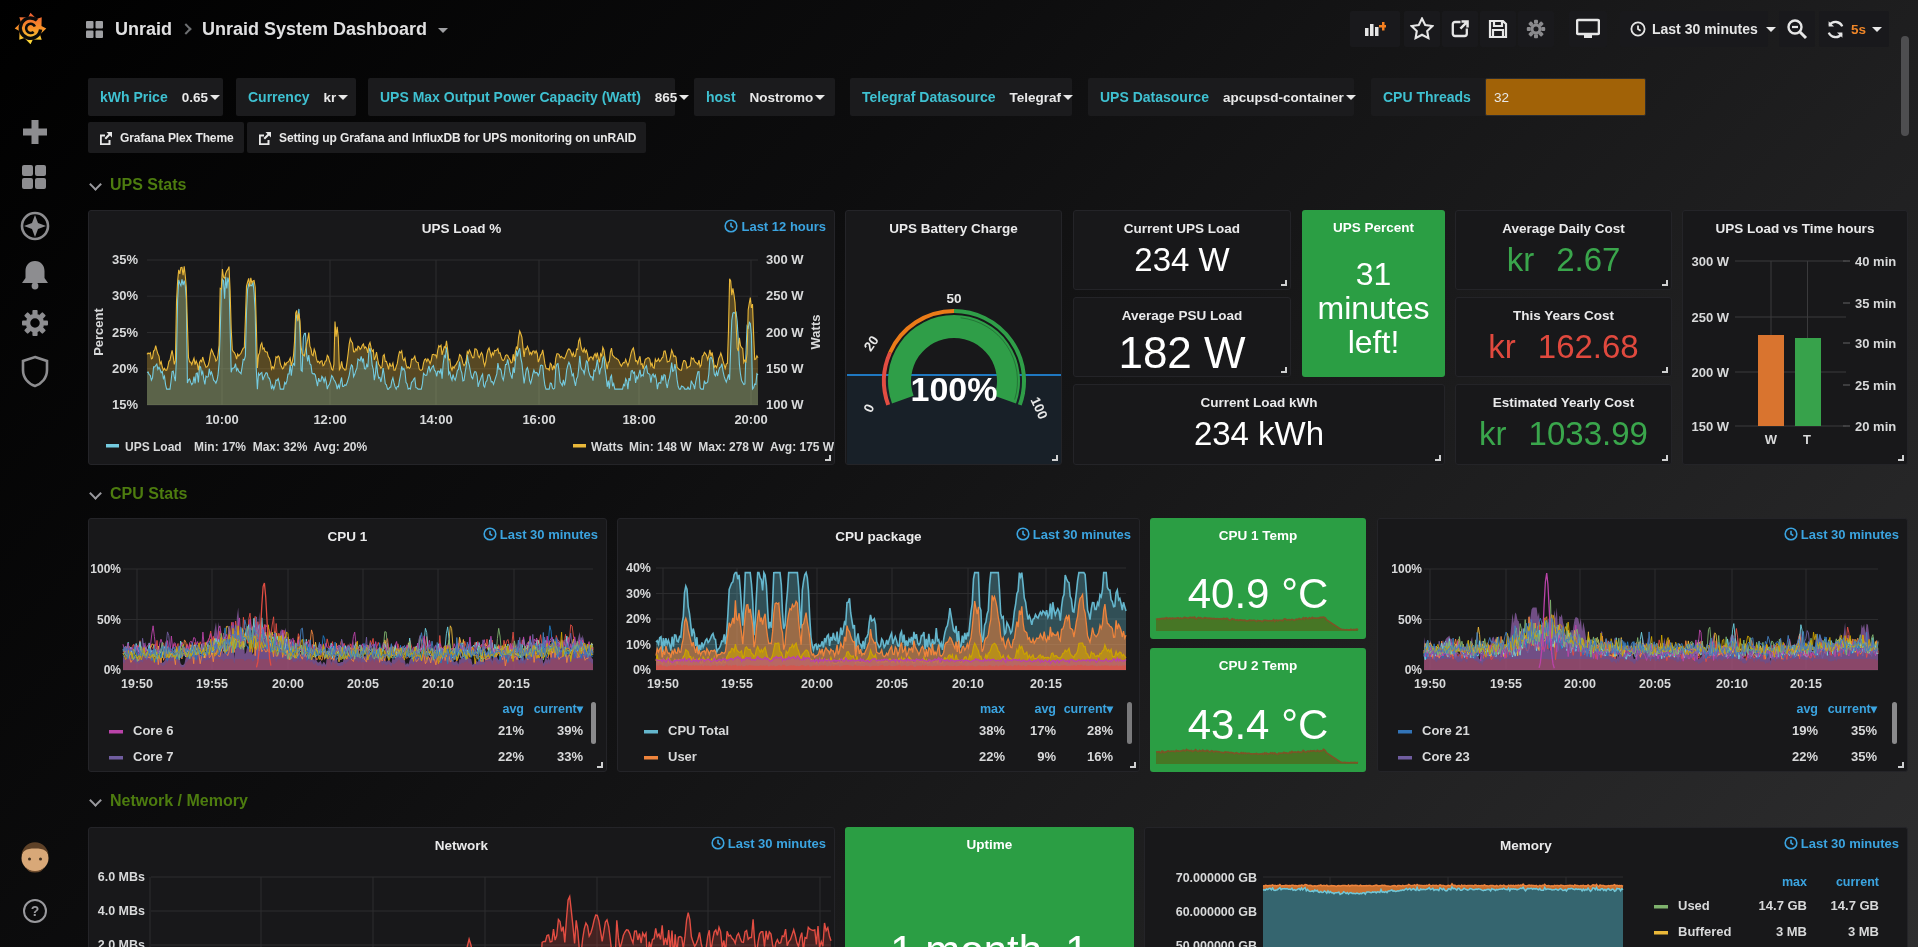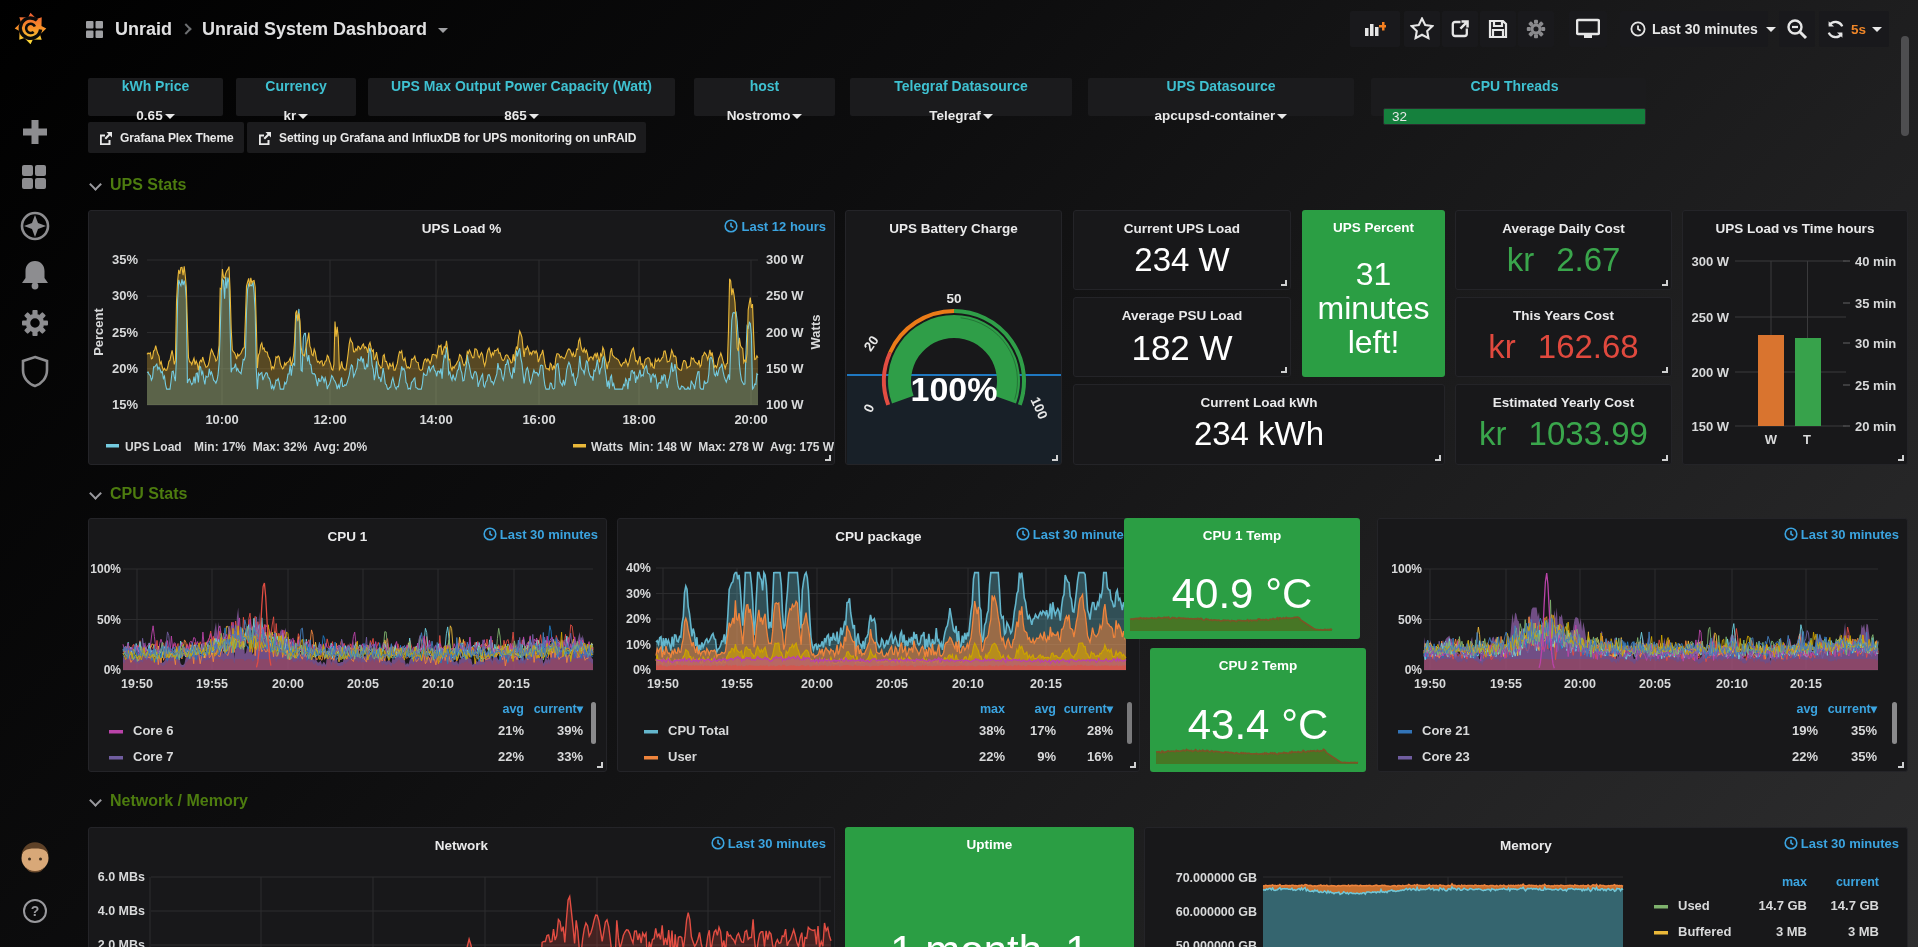--- a/index.html
+++ b/index.html
@@ -5,21 +5,21 @@
 body{background:linear-gradient(133deg,#000 0%,#0d0d0e 36%,#1b1b1c 63%,#2e2e2f 100%);position:relative;color:#d8d9da;}
 .panel{position:absolute;background:#18181a;border:1px solid #242428;border-radius:3px;}
 .panel .rsz{position:absolute;right:3px;bottom:3px;width:6px;height:6px;border-right:2px solid #cfd0d1;border-bottom:2px solid #cfd0d1;}
 .ptitle{position:absolute;top:10px;left:0;right:0;text-align:center;font-size:13.5px;font-weight:700;color:#eaeaeb;letter-spacing:0;}
 .trange{position:absolute;top:8px;right:8px;font-size:13px;font-weight:700;color:#3ba4e0;}
 .trange svg{vertical-align:-2px;margin-right:3px}
 .gpanel{position:absolute;background:#2b9e44;border-radius:3px;overflow:hidden;}
 .gpanel .ptitle{color:#fff}
 .stat{position:absolute;text-align:center;font-weight:400;color:#fff;white-space:nowrap;}
 .vlabel{color:#3fc1d1;font-weight:700;font-size:14px;}
-.vbox{position:absolute;height:38px;background:#1b1b1d;border-radius:2px;display:flex;align-items:center;padding:0 12px;gap:14px;font-size:13.5px;font-weight:700;color:#e8e8e8;white-space:nowrap;flex-direction:column;}
+.vbox{position:absolute;height:38px;background:#1b1b1d;border-radius:2px;display:flex;align-items:center;padding:0 12px;gap:14px;font-size:13.5px;font-weight:700;color:#e8e8e8;white-space:nowrap;}
 .lbtn{position:absolute;height:31px;background:#1b1b1d;border-radius:2px;display:flex;align-items:center;padding:0 10px;gap:7px;font-size:12px;font-weight:700;color:#e8e8e8;white-space:nowrap;letter-spacing:-0.1px;}
 .rowhdr{position:absolute;font-size:16px;font-weight:700;color:#4d7c0f;}
 .rowhdr .chev{display:inline-block;width:11px;height:11px;margin-right:9px;position:relative;top:0px;}
 .rowhdr .chev:before{content:'';position:absolute;left:1px;top:1px;width:7px;height:7px;border-right:2px solid #9a9a9e;border-bottom:2px solid #9a9a9e;transform:rotate(45deg);}
 .navbtn{position:absolute;width:36px;height:36px;top:11px;background:#19191c;border-radius:2px;display:flex;align-items:center;justify-content:center;}
 .caret{display:inline-block;width:0;height:0;border-left:5px solid transparent;border-right:5px solid transparent;border-top:5px solid #e8e8e8;vertical-align:middle;}
 svg{position:absolute;left:0;top:0;display:block}
 .navbtn svg,.vbox svg,.lbtn svg,.trange svg{flex:none;position:static}
 text{font-family:"Liberation Sans",sans-serif;}
 </style></head><body>
@@ -183,21 +183,21 @@
 <div class="vbox" style="left:850px;top:78px;width:222px">
     <span class="vlabel">Telegraf Datasource</span>
     <span>Telegraf<span class="caret" style="margin-left:2px"></span></span>
   </div>
 <div class="vbox" style="left:1088px;top:78px;width:266px">
     <span class="vlabel">UPS Datasource</span>
     <span>apcupsd-container<span class="caret" style="margin-left:2px"></span></span>
   </div>
 <div class="vbox" style="left:1371px;top:78px;width:275px;padding-right:0">
     <span class="vlabel">CPU Threads</span>
-    <span style="flex:1;align-self:stretch;display:flex;align-items:center;padding-left:8px;background:#15803d;border:1px solid #2c2c2e;border-radius:2px;font-weight:400;">32</span>
+    <span style="flex:1;align-self:stretch;display:flex;align-items:center;padding-left:8px;background:#a16207;border:1px solid #2c2c2e;border-radius:2px;font-weight:400;">32</span>
   </div>
 <div class="lbtn" style="left:88px;top:122px">
     <svg width="15" height="15" style="position:static">
       <path d="M2 4.5h5v2H3.8v6.7h6.7V10h2v5H2z" fill="#e8e8e8"></path>
       <path d="M8.5 2h5.5v5.5l-2-2-4 4-1.5-1.5 4-4z" fill="#e8e8e8"></path>
     </svg>
     <span>Grafana Plex Theme</span>
   </div>
 <div class="lbtn" style="left:247px;top:122px">
     <svg width="15" height="15" style="position:static">
@@ -276,21 +276,21 @@
     </svg>
     <div class="rsz"></div>
   </div>
 <div class="panel" style="left:1073px;top:210px;width:218px;height:80px">
     <div class="ptitle">Current UPS Load</div>
     <div class="stat" style="left:0;right:0;top:30px;font-size:33px;">234 W</div>
     <div class="rsz"></div>
   </div>
 <div class="panel" style="left:1073px;top:297px;width:218px;height:80px">
     <div class="ptitle">Average PSU Load</div>
-    <div class="stat" style="left:0;right:0;top:30px;font-size:35px;">182 W</div>
+    <div class="stat" style="left:0;right:0;top:30px;font-size:44px;">182 W</div>
     <div class="rsz"></div>
   </div>
 <div class="panel" style="left:1073px;top:384px;width:372px;height:81px">
     <div class="ptitle">Current Load kWh</div>
     <div class="stat" style="left:0;right:0;top:30px;font-size:33px;">234 kWh</div>
     <div class="rsz"></div>
   </div>
 <div class="panel" style="left:1455px;top:210px;width:217px;height:80px">
     <div class="ptitle">Average Daily Cost</div>
     <div class="stat" style="left:0;right:0;top:30px;font-size:33px;"><span style="color:#3aa64c">kr<span style="display:inline-block;width:22px"></span>2.67</span></div>
@@ -492,21 +492,21 @@
       <text x="495" y="216" text-anchor="end" font-size="13" font-weight="700" fill="#d8d9da">28%</text>
       <rect x="26" y="237" width="14" height="3.5" fill="#EF843C"></rect>
       <text x="50" y="242" font-size="13" font-weight="700" fill="#d8d9da">User</text>
       <text x="387" y="242" text-anchor="end" font-size="13" font-weight="700" fill="#d8d9da">22%</text>
       <text x="438" y="242" text-anchor="end" font-size="13" font-weight="700" fill="#d8d9da">9%</text>
       <text x="495" y="242" text-anchor="end" font-size="13" font-weight="700" fill="#d8d9da">16%</text>
       <rect x="509" y="183" width="5" height="42" rx="2.5" fill="#7a7a7c"></rect>
     </svg>
     <div class="rsz"></div>
   </div>
-<div class="gpanel" style="left:1124px;top:518px;width:236px;height:121px">
+<div class="gpanel" style="left:1150px;top:518px;width:216px;height:121px">
     <div class="ptitle">CPU 1 Temp</div>
     <div class="stat" style="left:0;right:0;top:52px;font-size:42px;">40.9 °C</div>
     <svg width="216" height="121" viewBox="0 0 216 121">
       <polygon points="6.0,113.0 6.0,101.4 7.0,101.0 8.0,100.8 9.0,101.5 10.1,100.6 11.1,100.8 12.1,100.4 13.1,100.6 14.1,100.1 15.1,101.1 16.2,99.7 17.2,99.9 18.2,100.7 19.2,100.1 20.2,100.1 21.2,101.1 22.2,99.9 23.3,100.4 24.3,100.2 25.3,100.4 26.3,100.2 27.3,99.9 28.3,99.9 29.3,100.6 30.4,100.0 31.4,100.5 32.4,100.4 33.4,100.0 34.4,99.4 35.4,99.5 36.5,100.0 37.5,100.1 38.5,100.1 39.5,99.6 40.5,99.3 41.5,99.7 42.5,99.4 43.6,99.6 44.6,99.0 45.6,100.7 46.6,100.8 47.6,99.9 48.6,99.5 49.6,100.0 50.7,99.6 51.7,100.4 52.7,100.5 53.7,100.3 54.7,99.6 55.7,99.7 56.8,100.4 57.8,100.0 58.8,100.4 59.8,100.2 60.8,100.8 61.8,100.3 62.8,100.7 63.9,100.4 64.9,100.8 65.9,100.9 66.9,100.5 67.9,100.8 68.9,100.7 69.9,101.0 71.0,100.6 72.0,101.3 73.0,100.6 74.0,100.4 75.0,101.2 76.0,100.4 77.1,100.3 78.1,101.1 79.1,102.0 80.1,102.2 81.1,101.6 82.1,100.8 83.1,101.4 84.2,101.4 85.2,101.9 86.2,102.2 87.2,101.7 88.2,102.5 89.2,102.1 90.3,101.9 91.3,102.1 92.3,102.0 93.3,102.5 94.3,102.0 95.3,102.2 96.3,103.2 97.4,102.9 98.4,102.8 99.4,102.2 100.4,102.4 101.4,102.4 102.4,102.5 103.4,102.3 104.5,102.2 105.5,102.9 106.5,103.5 107.5,102.4 108.5,102.8 109.5,102.7 110.6,102.8 111.6,103.3 112.6,103.5 113.6,102.3 114.6,102.2 115.6,102.3 116.6,102.6 117.7,102.6 118.7,102.9 119.7,102.6 120.7,102.8 121.7,102.9 122.7,102.5 123.7,101.7 124.8,103.4 125.8,102.2 126.8,102.1 127.8,102.9 128.8,102.2 129.8,102.2 130.9,102.4 131.9,102.4 132.9,102.8 133.9,101.2 134.9,100.9 135.9,101.2 136.9,102.0 138.0,101.7 139.0,101.6 140.0,102.1 141.0,101.7 142.0,101.3 143.0,101.7 144.1,102.3 145.1,102.0 146.1,101.2 147.1,101.4 148.1,101.3 149.1,100.4 150.1,101.0 151.2,101.3 152.2,100.9 153.2,99.8 154.2,101.3 155.2,99.8 156.2,99.9 157.2,100.6 158.3,100.6 159.3,99.8 160.3,100.3 161.3,100.6 162.3,99.4 163.3,100.1 164.4,100.0 165.4,100.1 166.4,100.2 167.4,100.0 168.4,100.2 169.4,99.7 170.4,99.4 171.5,99.4 172.5,99.3 173.5,99.1 174.5,99.4 175.5,100.1 176.5,101.8 177.5,102.4 178.6,103.1 179.6,103.8 180.6,104.5 181.6,105.1 182.6,105.8 183.6,106.5 184.7,107.1 185.7,107.8 186.7,108.5 187.7,109.1 188.7,109.8 189.7,110.5 190.7,111.1 191.8,111.5 192.8,111.5 193.8,111.5 194.8,111.7 195.8,111.7 196.8,111.6 197.8,111.9 198.9,111.7 199.9,112.0 200.9,111.2 201.9,111.7 202.9,111.7 203.9,111.3 205.0,112.0 206.0,111.3 207.0,111.2 208.0,111.9 208.0,113.0" fill="rgba(95,85,12,0.55)"></polygon>
       <polyline points="6.0,101.4 7.0,101.0 8.0,100.8 9.0,101.5 10.1,100.6 11.1,100.8 12.1,100.4 13.1,100.6 14.1,100.1 15.1,101.1 16.2,99.7 17.2,99.9 18.2,100.7 19.2,100.1 20.2,100.1 21.2,101.1 22.2,99.9 23.3,100.4 24.3,100.2 25.3,100.4 26.3,100.2 27.3,99.9 28.3,99.9 29.3,100.6 30.4,100.0 31.4,100.5 32.4,100.4 33.4,100.0 34.4,99.4 35.4,99.5 36.5,100.0 37.5,100.1 38.5,100.1 39.5,99.6 40.5,99.3 41.5,99.7 42.5,99.4 43.6,99.6 44.6,99.0 45.6,100.7 46.6,100.8 47.6,99.9 48.6,99.5 49.6,100.0 50.7,99.6 51.7,100.4 52.7,100.5 53.7,100.3 54.7,99.6 55.7,99.7 56.8,100.4 57.8,100.0 58.8,100.4 59.8,100.2 60.8,100.8 61.8,100.3 62.8,100.7 63.9,100.4 64.9,100.8 65.9,100.9 66.9,100.5 67.9,100.8 68.9,100.7 69.9,101.0 71.0,100.6 72.0,101.3 73.0,100.6 74.0,100.4 75.0,101.2 76.0,100.4 77.1,100.3 78.1,101.1 79.1,102.0 80.1,102.2 81.1,101.6 82.1,100.8 83.1,101.4 84.2,101.4 85.2,101.9 86.2,102.2 87.2,101.7 88.2,102.5 89.2,102.1 90.3,101.9 91.3,102.1 92.3,102.0 93.3,102.5 94.3,102.0 95.3,102.2 96.3,103.2 97.4,102.9 98.4,102.8 99.4,102.2 100.4,102.4 101.4,102.4 102.4,102.5 103.4,102.3 104.5,102.2 105.5,102.9 106.5,103.5 107.5,102.4 108.5,102.8 109.5,102.7 110.6,102.8 111.6,103.3 112.6,103.5 113.6,102.3 114.6,102.2 115.6,102.3 116.6,102.6 117.7,102.6 118.7,102.9 119.7,102.6 120.7,102.8 121.7,102.9 122.7,102.5 123.7,101.7 124.8,103.4 125.8,102.2 126.8,102.1 127.8,102.9 128.8,102.2 129.8,102.2 130.9,102.4 131.9,102.4 132.9,102.8 133.9,101.2 134.9,100.9 135.9,101.2 136.9,102.0 138.0,101.7 139.0,101.6 140.0,102.1 141.0,101.7 142.0,101.3 143.0,101.7 144.1,102.3 145.1,102.0 146.1,101.2 147.1,101.4 148.1,101.3 149.1,100.4 150.1,101.0 151.2,101.3 152.2,100.9 153.2,99.8 154.2,101.3 155.2,99.8 156.2,99.9 157.2,100.6 158.3,100.6 159.3,99.8 160.3,100.3 161.3,100.6 162.3,99.4 163.3,100.1 164.4,100.0 165.4,100.1 166.4,100.2 167.4,100.0 168.4,100.2 169.4,99.7 170.4,99.4 171.5,99.4 172.5,99.3 173.5,99.1 174.5,99.4 175.5,100.1 176.5,101.8 177.5,102.4 178.6,103.1 179.6,103.8 180.6,104.5 181.6,105.1 182.6,105.8 183.6,106.5 184.7,107.1 185.7,107.8 186.7,108.5 187.7,109.1 188.7,109.8 189.7,110.5 190.7,111.1 191.8,111.5 192.8,111.5 193.8,111.5 194.8,111.7 195.8,111.7 196.8,111.6 197.8,111.9 198.9,111.7 199.9,112.0 200.9,111.2 201.9,111.7 202.9,111.7 203.9,111.3 205.0,112.0 206.0,111.3 207.0,111.2 208.0,111.9" fill="none" stroke="#7d5426" stroke-width="1.6"></polyline>
     </svg>
     <div class="rsz" style="border-color:#fff"></div>
   </div>
 <div class="gpanel" style="left:1150px;top:648px;width:216px;height:124px">
     <div class="ptitle">CPU 2 Temp</div>

